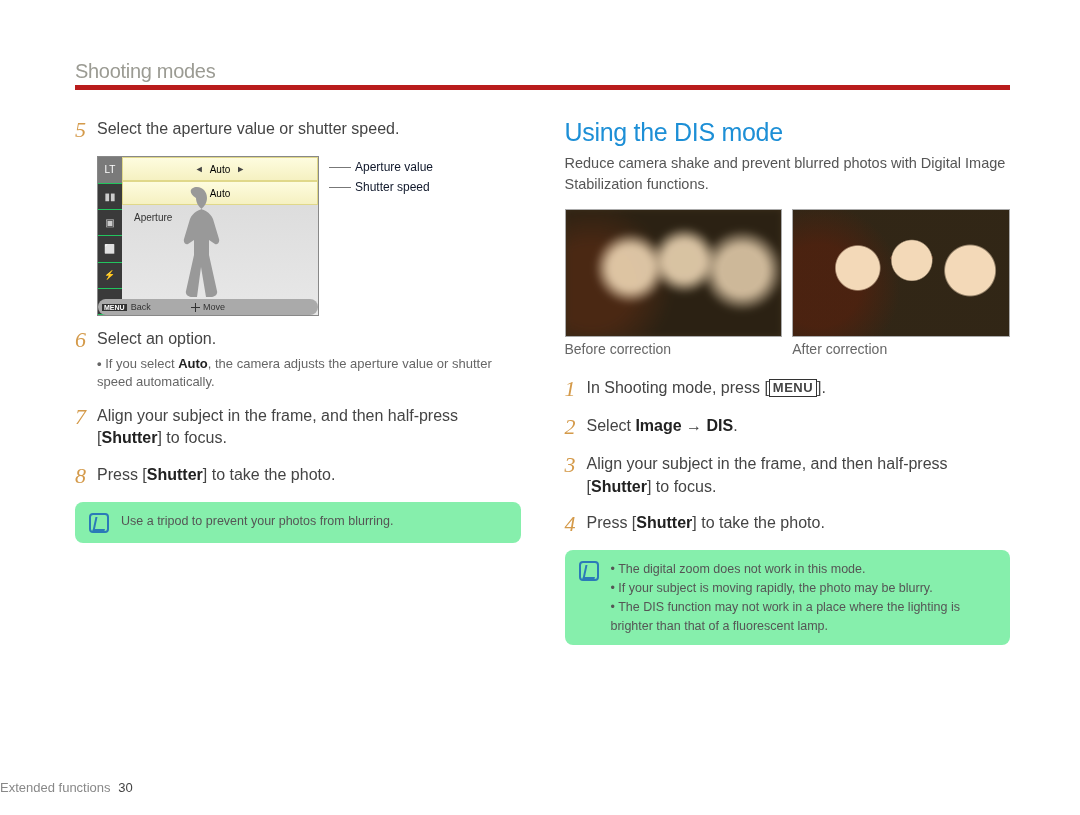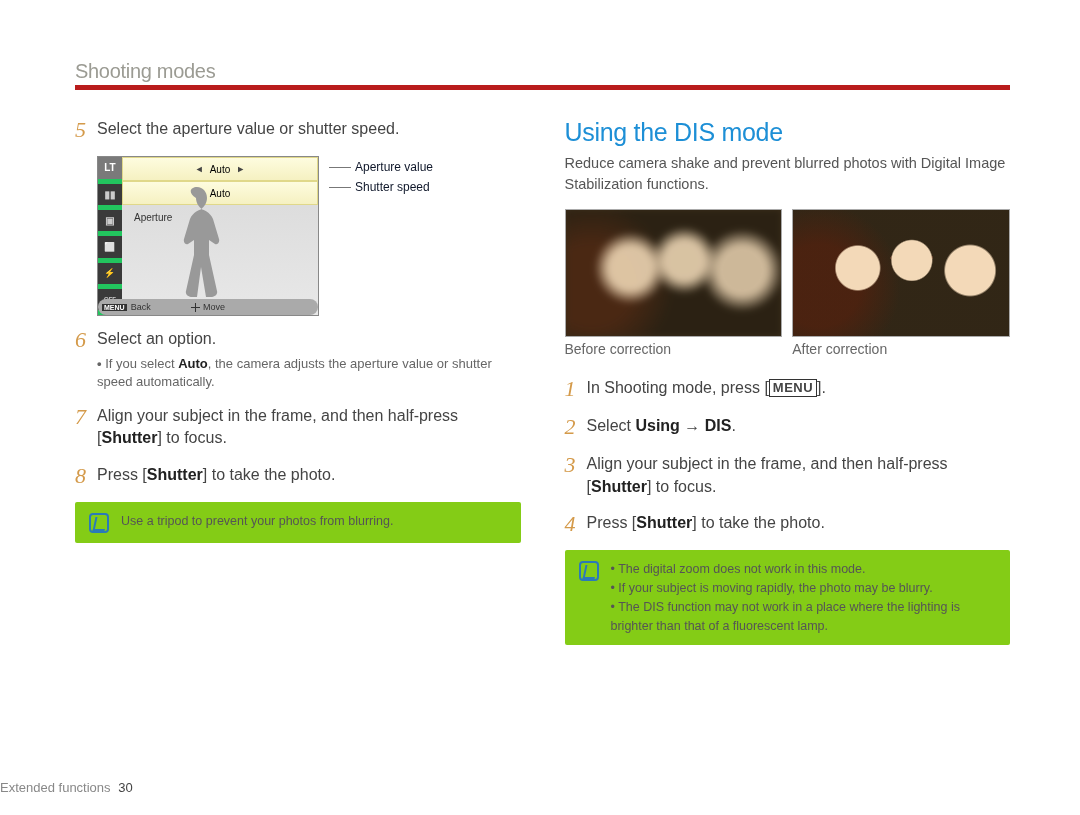--- a/index.html
+++ b/index.html
@@ -72,23 +72,23 @@
     position: relative;
     overflow: hidden;
     font-family: Arial, sans-serif;
   }
   .lcd-sidebar {
     position: absolute; left:0; top:0; bottom:0; width:24px;
     background: #3a3a3a;
     display: flex; flex-direction: column;
   }
   .lcd-sidebar .sicon {
-    height: 36px; border-bottom: 5px solid #22c55e;
+    height: 36px; border-bottom: 1px solid #22c55e;
     display:flex; align-items:center; justify-content:center;
-    font-size:10px; color:#ccc; font-weight:bold;
+    font-size:10px; color:#ccc; font-weight:normal;
   }
   .sicon.lt { background:#7a7a7a; color:#fff; }
   .lcd-top-rows { position:absolute; left:24px; right:0; top:0; }
   .lcd-row { height:24px; display:flex; align-items:center; }
   .lcd-row.sel {
     background: linear-gradient(#fefce0,#f5f0c0);
     box-shadow: inset 0 0 0 1px #e0d88a;
   }
   .lcd-row.label {
     padding-left: 12px; font-size:10px; color:#333;
@@ -105,22 +105,22 @@
     position:absolute; left:0; right:0; bottom:0; height:16px;
     background:#aaa; display:flex; align-items:center;
     font-size:9px; color:#333;border-radius:8px;
   }
   .lcd-bottom .menu-tag {background:#333;color:#fff;padding:0 2px;margin:0 4px 0 4px;font-size:7px;font-weight:bold;}
   .lcd-bottom .mid { margin-left:auto; margin-right:auto; position:absolute; left:50%; transform:translateX(-50%); display:flex; align-items:center; gap:3px;}
   .callouts { display:flex; flex-direction:column; gap:6px; padding-top:4px; font-size:12px; color:#0f172a;text-align:right;}
   .callouts .cline { display:flex; align-items:center; gap:4px;}
   .callouts .cline::before { content:""; display:inline-block; width:22px; border-top:1px solid #777;}
   .note-box {
-    background: #84cc16;
-    border-radius: 2px;
+    background: #86efac;
+    border-radius: 8px;
     display: flex;
     align-items: flex-start;
     padding: 10px 14px;
     gap: 12px;
     margin-top: 14px;
   }
   .note-icon {
     width: 20px; height: 20px; flex-shrink:0;
     border: 2px solid #2b7ab8; border-radius: 4px;
     position: relative; margin-top:1px;
@@ -293,21 +293,21 @@
         <span>After correction</span>
       </div>
 
       <div class="step-item">
         <div class="step-num">1</div>
         <div class="step-body"><span>In Shooting mode, press [</span><span class="menu-box">MENU</span><span>].</span></div>
       </div>
 
       <div class="step-item">
         <div class="step-num">2</div>
-        <div class="step-body"><span>Select </span><span class="bold">Using</span><span> → </span><span class="bold">DIS</span><span>.</span></div>
+        <div class="step-body"><span>Select </span><span class="bold">Image</span><span> → </span><span class="bold">DIS</span><span>.</span></div>
       </div>
 
       <div class="step-item">
         <div class="step-num">3</div>
         <div class="step-body"><span>Align your subject in the frame, and then half-press [</span><span class="bold">Shutter</span><span>] to focus.</span></div>
       </div>
 
       <div class="step-item">
         <div class="step-num">4</div>
         <div class="step-body"><span>Press [</span><span class="bold">Shutter</span><span>] to take the photo.</span></div>

